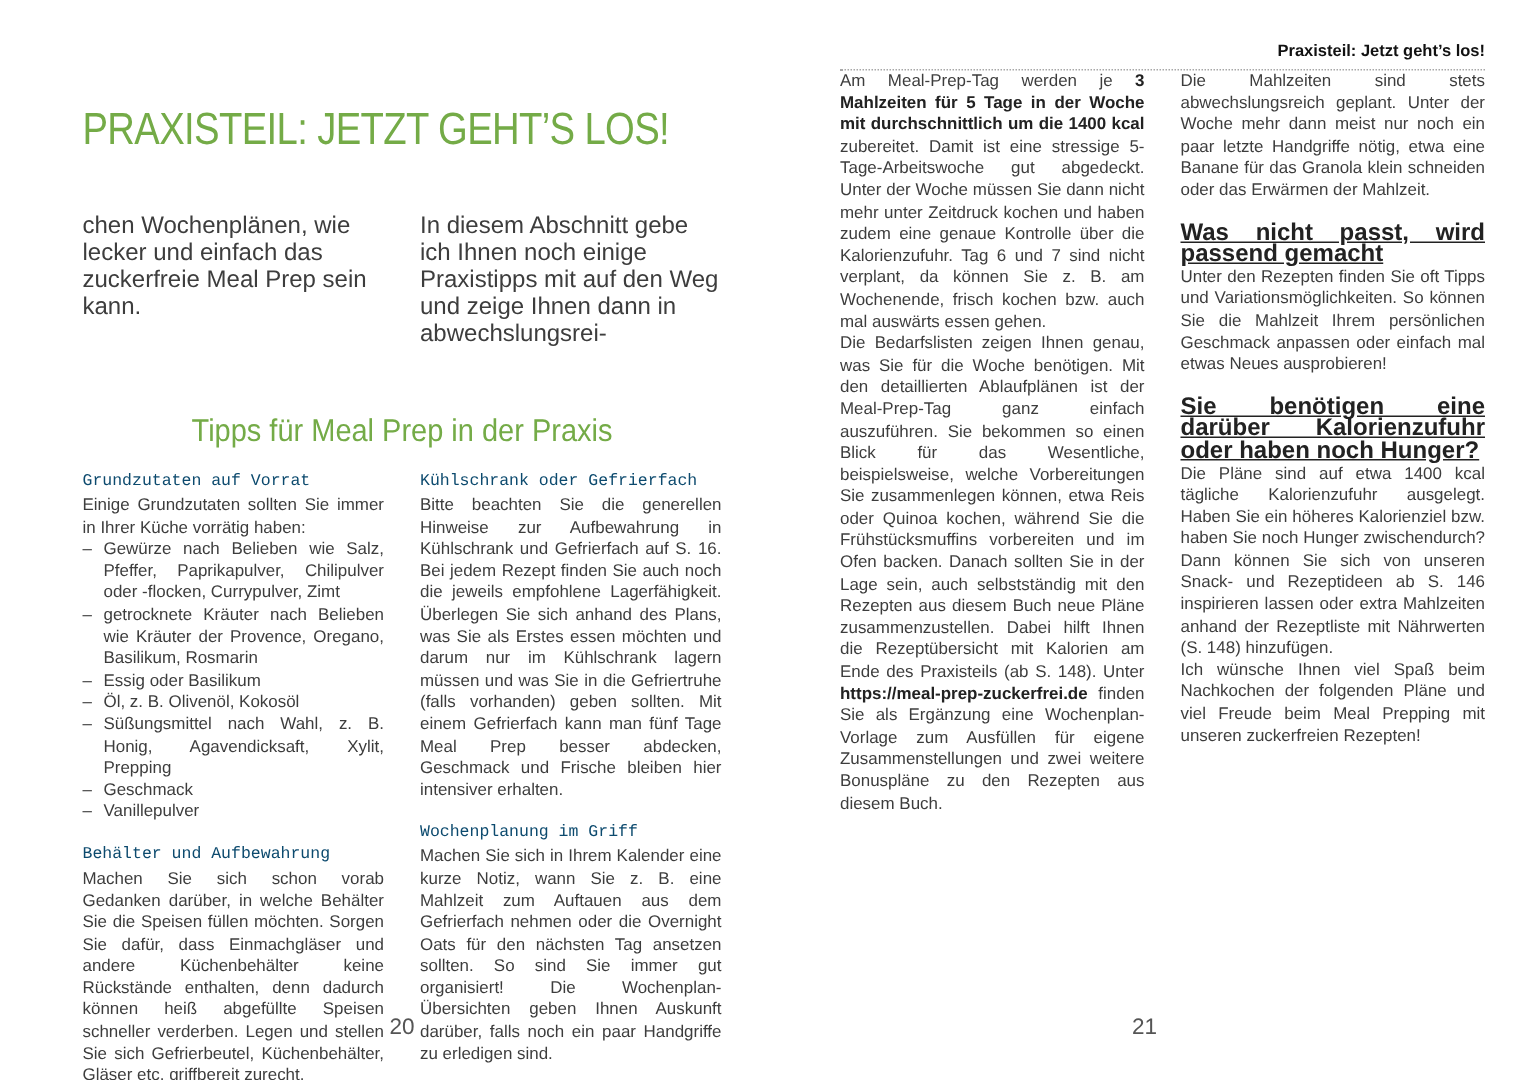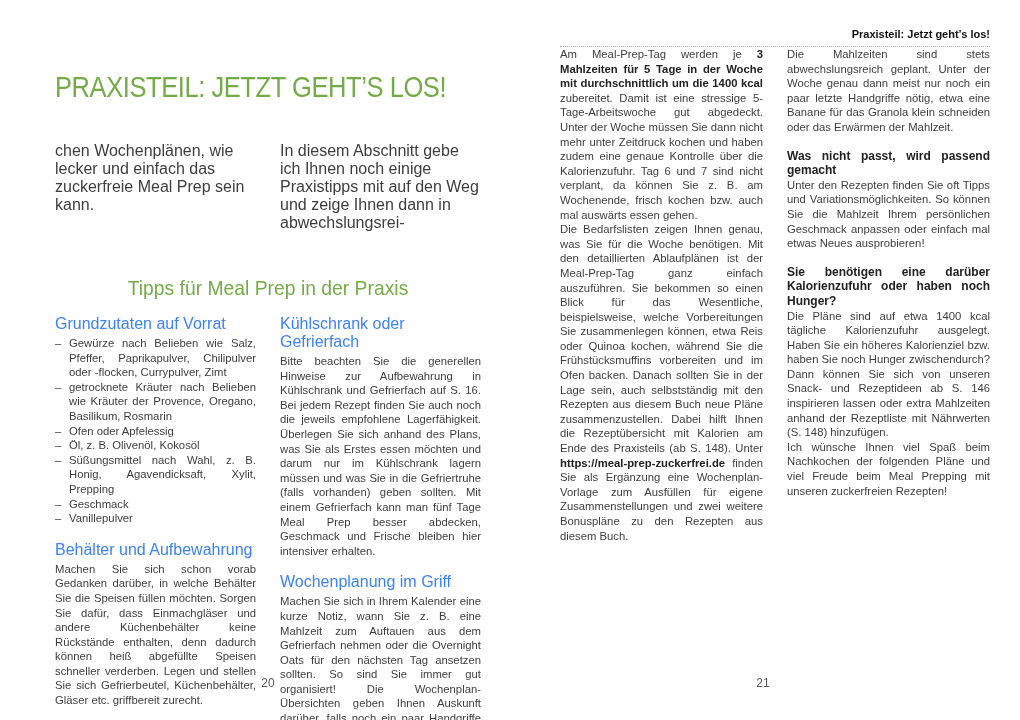--- a/index.html
+++ b/index.html
@@ -60,62 +60,64 @@
     text-align: center;
     transform: scaleX(0.92);
     transform-origin: center top;
   }
   .page-right .section-head {
     margin: 24px 0 13px 0;
     transform: none;
   }
   .green-sub {
     margin: 0 0 3px 0;
-    font-size: 16px;
+    font-size: 11px;
     font-weight: 400;
-    color: #3b82f6;
+    color: #0c4a6e;
     text-align: left;
+    font-family: Liberation Mono, monospace;
   }
   .green-sub.spaced { margin-top: 15px; }
   ul.dash-list {
     list-style: none;
     margin: 0;
     padding: 0;
   }
   ul.dash-list li { display: flex; }
   ul.dash-list .dash {
     flex: 0 0 14px;
     text-align: left;
   }
   ul.dash-list .li-text {
     flex: 1 1 0;
     text-align: justify;
   }
   .bold-sub {
     margin: 14px 0 0 0;
-    font-size: 12px;
+    font-size: 16px;
     line-height: 14.6px;
     font-weight: bold;
     color: #222222;
     text-align: justify;
+    text-decoration: underline;
   }
   .b { font-weight: bold; color: #222222; }
   .running-header {
     text-align: right;
     font-size: 11px;
     font-weight: bold;
     color: #111111;
     padding-bottom: 5px;
     border-bottom: 1px dotted #a8a8a8;
     line-height: 13px;
   }
   .page-num {
     position: absolute;
     top: 676px;
-    font-size: 12px;
+    font-size: 15px;
     color: #555555;
     text-align: center;
   }
   .page-num.left { left: 55px; width: 426px; }
   .page-num.right { left: 548px; width: 430px; }
 </style>
 </head>
 <body>
 
 <div class="page page-left">
@@ -124,32 +126,33 @@
   <div class="intro two-col">
     <p class="col">chen Wochenplänen, wie lecker und einfach das zuckerfreie Meal Prep sein kann.</p>
     <p class="col">In diesem Abschnitt gebe ich Ihnen noch einige Praxistipps mit auf den Weg und zeige Ihnen dann in abwechslungsrei-</p>
   </div>
 
   <h2 class="section-head">Tipps für Meal Prep in der Praxis</h2>
 
   <div class="two-col">
     <div class="col">
       <h3 class="green-sub">Grundzutaten auf Vorrat</h3>
+      <p>Einige Grundzutaten sollten Sie immer in Ihrer Küche vorrätig haben:</p>
       <ul class="dash-list">
         <li>
           <span class="dash">–</span>
           <span class="li-text">Gewürze nach Belieben wie Salz, Pfeffer, Paprikapulver, Chilipulver oder -flocken, Currypulver, Zimt</span>
         </li>
         <li>
           <span class="dash">–</span>
           <span class="li-text">getrocknete Kräuter nach Belieben wie Kräuter der Provence, Oregano, Basilikum, Rosmarin</span>
         </li>
         <li>
           <span class="dash">–</span>
-          <span class="li-text">Ofen oder Apfelessig</span>
+          <span class="li-text">Essig oder Basilikum</span>
         </li>
         <li>
           <span class="dash">–</span>
           <span class="li-text">Öl, z. B. Olivenöl, Kokosöl</span>
         </li>
         <li>
           <span class="dash">–</span>
           <span class="li-text">Süßungsmittel nach Wahl, z. B. Honig, Agavendicksaft, Xylit, Prepping</span>
         </li>
         <li>
@@ -178,21 +181,21 @@
   <div class="running-header">Praxisteil: Jetzt geht’s los!</div>
 
 
   <div class="two-col">
     <div class="col">
       <p><span>Am Meal-Prep-Tag werden je </span><span class="b">3 Mahlzeiten für 5 Tage in der Woche mit durchschnittlich um die 1400 kcal</span><span> zubereitet. Damit ist eine stressige 5-Tage-Arbeitswoche gut abgedeckt. Unter der Woche müssen Sie dann nicht mehr unter Zeitdruck kochen und haben zudem eine genaue Kontrolle über die Kalorienzufuhr. Tag 6 und 7 sind nicht verplant, da können Sie z. B. am Wochenende, frisch kochen bzw. auch mal auswärts essen gehen.</span></p>
       <p><span>Die Bedarfslisten zeigen Ihnen genau, was Sie für die Woche benötigen. Mit den detaillierten Ablaufplänen ist der Meal-Prep-Tag ganz einfach auszuführen. Sie bekommen so einen Blick für das Wesentliche, beispielsweise, welche Vorbereitungen Sie zusammenlegen können, etwa Reis oder Quinoa kochen, während Sie die Frühstücksmuffins vorbereiten und im Ofen backen. Danach sollten Sie in der Lage sein, auch selbstständig mit den Rezepten aus diesem Buch neue Pläne zusammenzustellen. Dabei hilft Ihnen die Rezeptübersicht mit Kalorien am Ende des Praxisteils (ab S. 148). Unter </span><span class="b">https://meal-prep-zuckerfrei.de</span><span> finden Sie als Ergänzung eine Wochenplan-Vorlage zum Ausfüllen für eigene Zusammenstellungen und zwei weitere Bonuspläne zu den Rezepten aus diesem Buch.</span></p>
     </div>
 
     <div class="col">
-      <p>Die Mahlzeiten sind stets abwechslungsreich geplant. Unter der Woche genau dann meist nur noch ein paar letzte Handgriffe nötig, etwa eine Banane für das Granola klein schneiden oder das Erwärmen der Mahlzeit.</p>
+      <p>Die Mahlzeiten sind stets abwechslungsreich geplant. Unter der Woche mehr dann meist nur noch ein paar letzte Handgriffe nötig, etwa eine Banane für das Granola klein schneiden oder das Erwärmen der Mahlzeit.</p>
       <h4 class="bold-sub">Was nicht passt, wird passend gemacht</h4>
       <p>Unter den Rezepten finden Sie oft Tipps und Variationsmöglichkeiten. So können Sie die Mahlzeit Ihrem persönlichen Geschmack anpassen oder einfach mal etwas Neues ausprobieren!</p>
       <h4 class="bold-sub">Sie benötigen eine darüber Kalorienzufuhr oder haben noch Hunger?</h4>
       <p>Die Pläne sind auf etwa 1400 kcal tägliche Kalorienzufuhr ausgelegt. Haben Sie ein höheres Kalorienziel bzw. haben Sie noch Hunger zwischendurch? Dann können Sie sich von unseren Snack- und Rezeptideen ab S. 146 inspirieren lassen oder extra Mahlzeiten anhand der Rezeptliste mit Nährwerten (S. 148) hinzufügen.</p>
       <p>Ich wünsche Ihnen viel Spaß beim Nachkochen der folgenden Pläne und viel Freude beim Meal Prepping mit unseren zuckerfreien Rezepten!</p>
     </div>
   </div>
 </div>
 
 <div class="page-num left">20</div>

